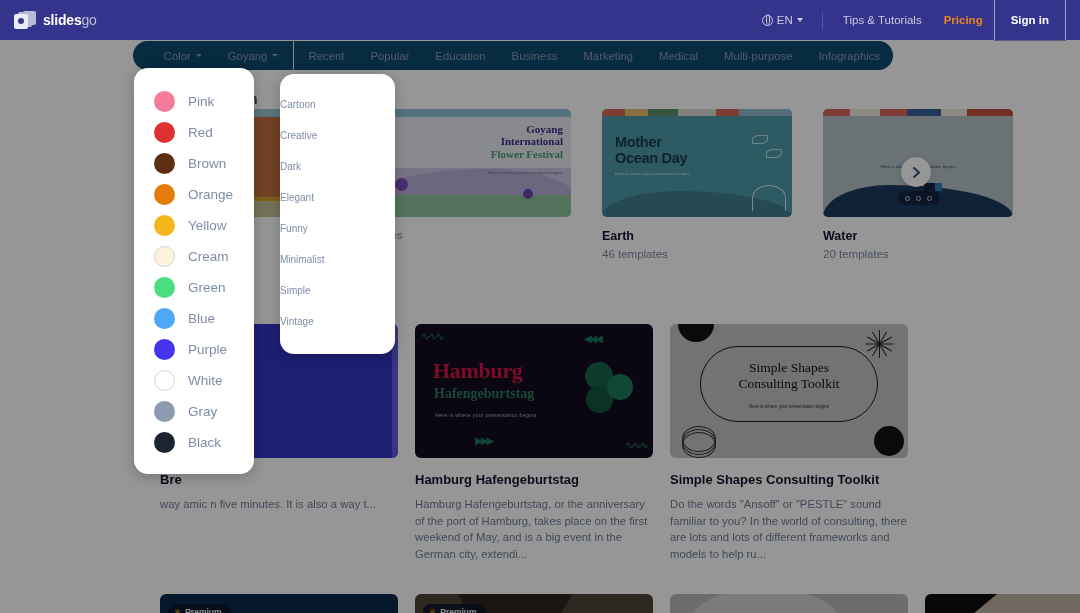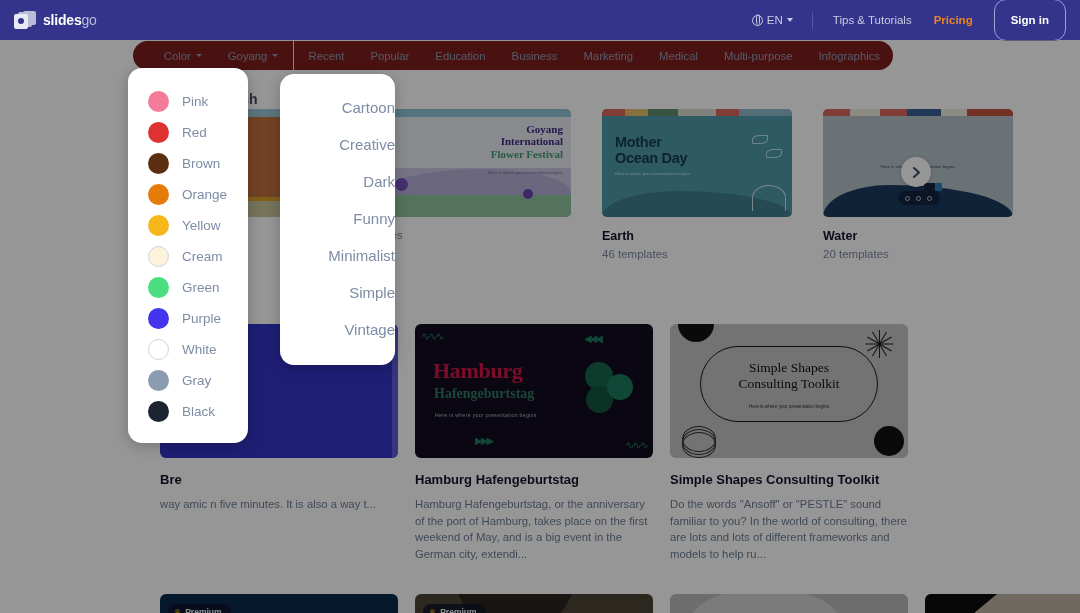--- a/index.html
+++ b/index.html
@@ -29,28 +29,28 @@
   .header-right { margin-left: auto; display: flex; align-items: center; gap: 0px; padding-right: 14px; }
   .lang { display: flex; align-items: center; gap: 4px; color: #c9cbe0; font-size: 11.5px; padding: 5px 10px; cursor: pointer; }
   .globe { width: 11px; height: 11px; border-radius: 50%; border: 1.3px solid #c9cbe0; position: relative; }
   .globe:before { content:""; position:absolute; left: 3.2px; top: -1.3px; width: 2.2px; height: 11px; border-radius: 50%; border: 1.2px solid #c9cbe0; border-top:none; border-bottom:none;}
   .caret { width: 0; height: 0; border-left: 3.5px solid transparent; border-right: 3.5px solid transparent; border-top: 4px solid #c9cbe0; }
   .hdiv { width: 1px; height: 17px; background: #5356a3; margin: 0 9px; }
   .hlink { color: #c9cbe0; font-size: 11.5px; padding: 5px 11px; cursor: pointer; white-space: nowrap; }
   .hlink.pricing { color: #e8851f; font-weight: 700; }
   .signin {
     border: 1.3px solid #9ea2cf; color: #ffffff; font-size: 11.5px; font-weight: 700;
-    padding: 14px 16px; border-radius: 12px; margin-left: 10px; cursor: pointer; white-space: nowrap;
+    padding: 14px 16px; border-radius: 0; cursor: pointer; white-space: nowrap;
   }
 
   
   .navbar-wrap { position: absolute; top: 41px; left: 0; width: 1080px; height: 30px; z-index: 35; }
   .navbar {
     position: absolute; left: 133px; top: 0; width: 760px; height: 29px;
-    background: #7f1d1d; border-radius: 15px; display: flex; align-items: center;
+    background: #0c4a6e; border-radius: 15px; display: flex; align-items: center;
   }
   .navitem { font-size: 11.3px; color: #8e9bb3; padding: 0 13px; cursor: pointer; display: flex; align-items: center; gap: 5px; white-space: nowrap; }
   .navitem .ncaret { width: 0; height: 0; border-left: 3px solid transparent; border-right: 3px solid transparent; border-top: 3.5px solid #8e9bb3; }
   .ndiv { width: 1px; height: 29px; background: #e2e6ed; margin: 0 2px; }
   .nav-left-pad { width: 83px; }
 
   
   .content { position: absolute; top: 71px; left: 0; width: 1080px; height: 542px; background: #ffffff; overflow: hidden; }
 
   .search-hint { position: absolute; left: 228px; top: 20px; font-size: 14px; color: #4a4a6a; font-weight: 600; }
@@ -157,28 +157,28 @@
   .p4 .k { position:absolute; left:0; top:0; width:72px; height:60px; background:#0c0c0c; clip-path: polygon(0 0, 100% 0, 0 100%); }
 
   
   .overlay { position: absolute; left: 0; top: 40px; width: 1080px; height: 573px; background: rgba(0,0,0,0.41); z-index: 50; }
 
   
   .dd {
     position: absolute; background: #ffffff; border-radius: 14px; z-index: 60;
     box-shadow: 0 3px 14px rgba(0,0,0,0.22);
   }
-  .dd-color { left: 128px; top: 68px; width: 120px; padding: 18px 0 16px 0; }
+  .dd-color { left: 134px; top: 68px; width: 120px; padding: 18px 0 16px 0; }
   .color-item { display: flex; align-items: center; gap: 13px; padding: 5px 0 5px 20px; cursor: pointer; }
   .swatch { width: 21px; height: 21px; border-radius: 50%; flex: none; }
   .swatch.outlined { border: 1.3px solid #cdd3dd; }
   .color-label { font-size: 13.5px; color: #7e8ca5; }
 
   .dd-style { left: 280px; top: 74px; width: 115px; padding: 15px 0 17px 0; }
-  .style-item { text-align: right; font-size: 15px; color: #7e8ca5; padding: 10px 0; cursor: pointer; }
+  .style-item { text-align: left; font-size: 10px; color: #7e8ca5; padding: 10px 0; cursor: pointer; }
 </style>
 </head>
 <body>
 
 <div id="root">
 
   <div class="header">
     <div class="logo-wrap">
       <div class="logo-mark">
         <span class="sq s3"></span>
@@ -419,20 +419,24 @@
     </div>
     <div class="color-item">
       <span class="swatch outlined" style="background:#fdf3dc"></span>
       <span class="color-label">Cream</span>
     </div>
     <div class="color-item">
       <span class="swatch" style="background:#4ade80"></span>
       <span class="color-label">Green</span>
     </div>
     <div class="color-item">
+      <span class="swatch" style="background:#4fa8f5"></span>
+      <span class="color-label">Blue</span>
+    </div>
+    <div class="color-item">
       <span class="swatch" style="background:#4434ee"></span>
       <span class="color-label">Purple</span>
     </div>
     <div class="color-item">
       <span class="swatch outlined" style="background:#ffffff"></span>
       <span class="color-label">White</span>
     </div>
     <div class="color-item">
       <span class="swatch" style="background:#8b9cb0"></span>
       <span class="color-label">Gray</span>
@@ -440,19 +444,20 @@
     <div class="color-item">
       <span class="swatch" style="background:#1b2430"></span>
       <span class="color-label">Black</span>
     </div>
   </div>
 
   <div class="dd dd-style">
     <div class="style-item">Cartoon</div>
     <div class="style-item">Creative</div>
     <div class="style-item">Dark</div>
+    <div class="style-item">Elegant</div>
     <div class="style-item">Funny</div>
     <div class="style-item">Minimalist</div>
     <div class="style-item">Simple</div>
     <div class="style-item">Vintage</div>
   </div>
 
 </div>
 
 </body></html>

